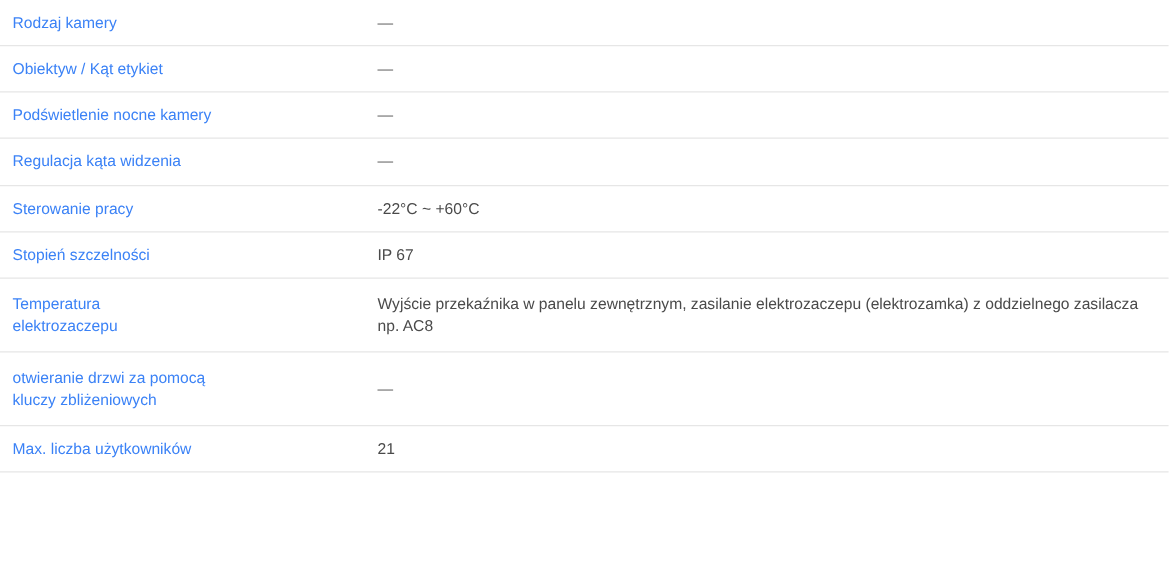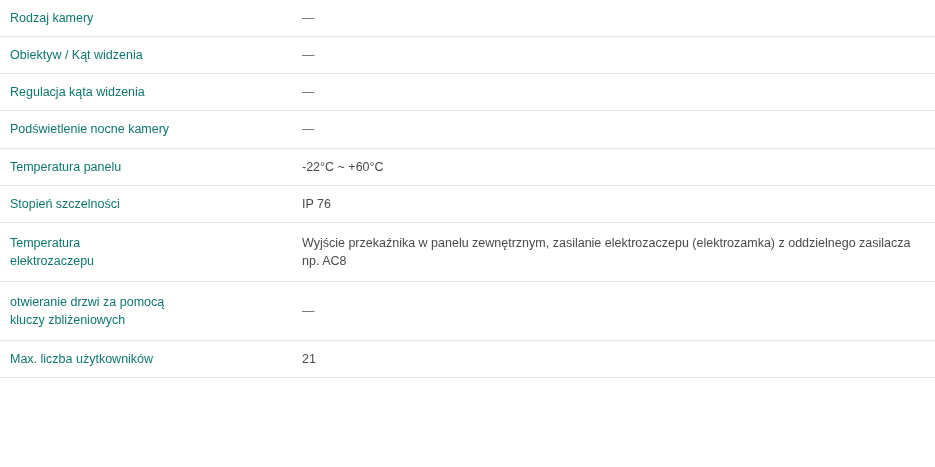--- a/index.html
+++ b/index.html
@@ -23,21 +23,21 @@
   .spec-table tr {
     border-bottom: 1px solid #e6e6e6;
   }
   .spec-table td {
     vertical-align: middle;
     padding: 0;
   }
   td.label {
     width: 272px;
     padding: 9px 10px 9px 10px;
-    color: #0f766e;
+    color: #3b82f6;
     line-height: 1.45;
     margin-left: 28px;
   }
   td.value {
     padding: 9px 12px 9px 10px;
     color: #4a4a4a;
     line-height: 1.45;
   }
   .row-tall td.label,
   .row-tall td.value {
@@ -62,61 +62,61 @@
         <span class="line">Rodzaj kamery</span>
       </td>
       <td class="value">
         <span class="line dash">—</span>
       </td>
     </tr>
 
 
     <tr>
       <td class="label">
-        <span class="line">Obiektyw / Kąt widzenia</span>
+        <span class="line">Obiektyw / Kąt etykiet</span>
+      </td>
+      <td class="value">
+        <span class="line dash">—</span>
+      </td>
+    </tr>
+
+    <tr>
+      <td class="label">
+        <span class="line">Podświetlenie nocne kamery</span>
       </td>
       <td class="value">
         <span class="line dash">—</span>
       </td>
     </tr>
 
     <tr>
       <td class="label">
         <span class="line">Regulacja kąta widzenia</span>
       </td>
       <td class="value">
         <span class="line dash">—</span>
       </td>
     </tr>
 
-    <tr>
-      <td class="label">
-        <span class="line">Podświetlenie nocne kamery</span>
-      </td>
-      <td class="value">
-        <span class="line dash">—</span>
-      </td>
-    </tr>
-
 
     <tr>
       <td class="label">
-        <span class="line">Temperatura panelu</span>
+        <span class="line">Sterowanie pracy</span>
       </td>
       <td class="value">
         <span class="line">-22°C ~ +60°C</span>
       </td>
     </tr>
 
     <tr>
       <td class="label">
         <span class="line">Stopień szczelności</span>
       </td>
       <td class="value">
-        <span class="line">IP 76</span>
+        <span class="line">IP 67</span>
       </td>
     </tr>
 
     <tr class="row-tall">
       <td class="label">
         <span class="line">Temperatura</span>
         <span class="line">elektrozaczepu</span>
       </td>
       <td class="value">
         <span class="line">Wyjście przekaźnika w panelu zewnętrznym, zasilanie elektrozaczepu (elektrozamka) z oddzielnego zasilacza np. AC8</span>

